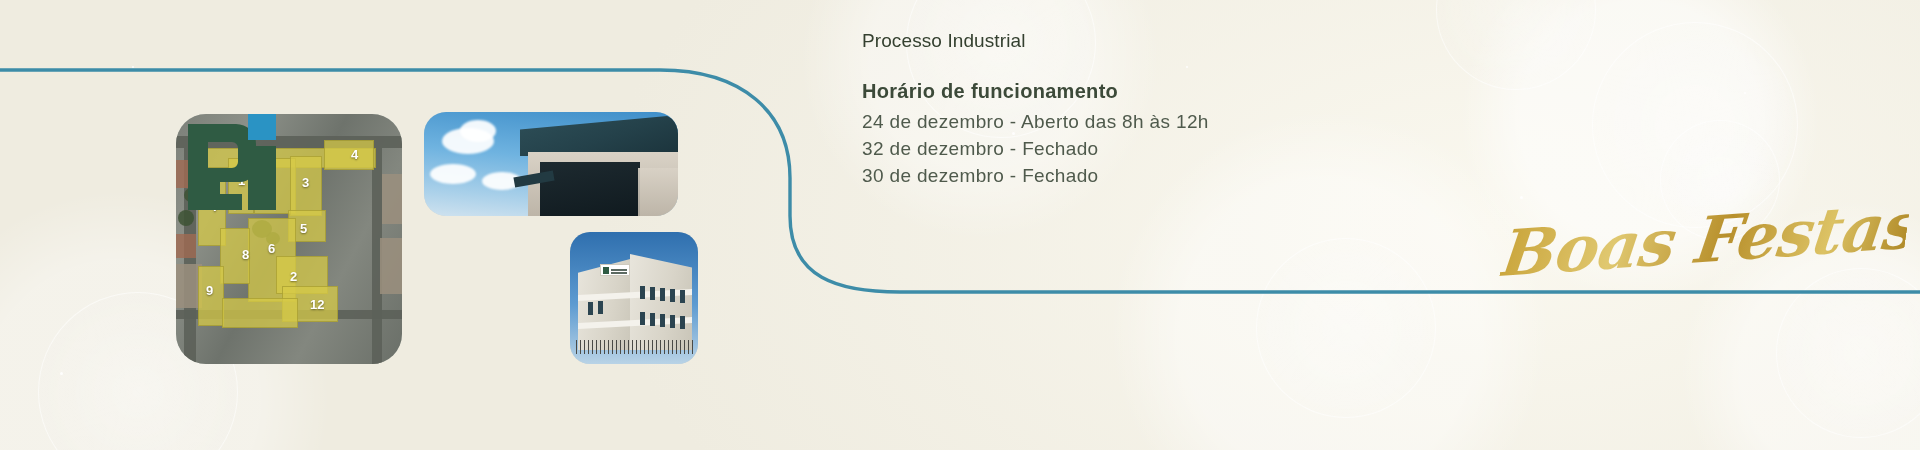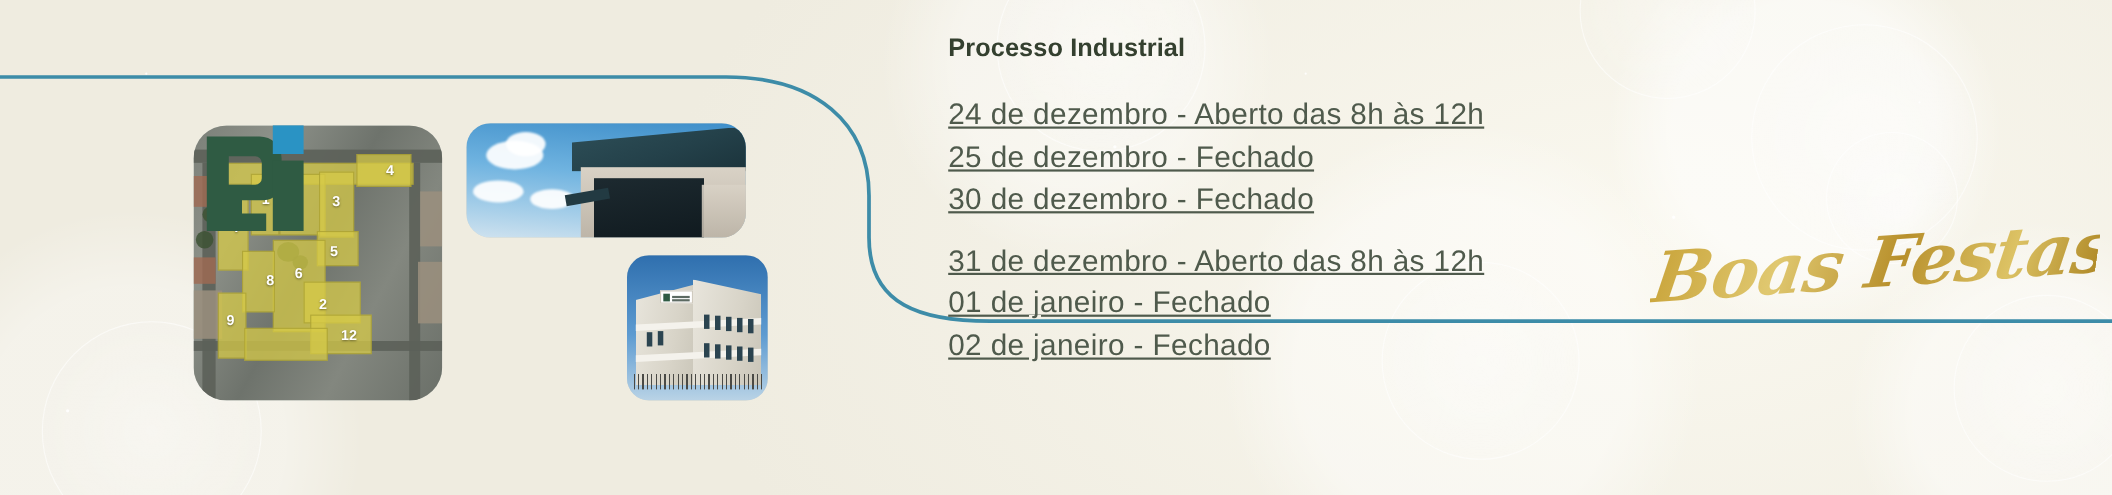--- a/index.html
+++ b/index.html
@@ -208,44 +208,43 @@
   }
 
   
   #info-panel {
     position: absolute;
     left: 862px; top: 30px;
     width: 700px;
   }
   #panel-title {
     font-family: "Liberation Sans", sans-serif;
-    font-weight: 700;
-    font-size: 23px;
+    font-weight: 400;
+    font-size: 19px;
     letter-spacing: .1px;
     color: #34402f;
     margin-bottom: 28px;
   }
   #schedule-heading {
     font-family: "Liberation Sans", sans-serif;
     font-weight: 600;
     font-size: 20px;
     color: #3c4a39;
     letter-spacing: .3px;
     margin-bottom: 5px;
   }
   .schedule-group { margin-bottom: 17px; }
   .schedule-line {
     font-family: "Liberation Sans", sans-serif;
     font-weight: 300;
-    font-size: 27px;
+    font-size: 19px;
     line-height: 1.43;
     color: #4f5a4c;
     letter-spacing: .35px;
     white-space: nowrap;
-    text-decoration: underline;
   }
 
   
   #greeting {
     position: absolute;
     left: 1498px; top: 222px;
     width: 400px; height: 96px;
   }
   #greeting-text {
     font-family: "DejaVu Serif", serif;
@@ -378,31 +377,27 @@
       <div class="hq-win" style="left:80px;top:81px;width:5px;height:13px;"></div>
       <div class="hq-win" style="left:90px;top:82px;width:5px;height:13px;"></div>
       <div class="hq-win" style="left:100px;top:83px;width:5px;height:13px;"></div>
       <div class="hq-win" style="left:110px;top:84px;width:5px;height:13px;"></div>
       <div class="hq-fence" style="left:6px;top:108px;width:118px;height:14px;"></div>
     </div>
   </div>
 
   <div id="info-panel">
     <div id="panel-title">Processo Industrial</div>
+    <div id="schedule-heading">Horário de funcionamento</div>
 
     <div class="schedule-group">
       <div class="schedule-line">24 de dezembro - Aberto das 8h às 12h</div>
-      <div class="schedule-line">25 de dezembro - Fechado</div>
+      <div class="schedule-line">32 de dezembro - Fechado</div>
       <div class="schedule-line">30 de dezembro - Fechado</div>
     </div>
 
-    <div class="schedule-group">
-      <div class="schedule-line">31 de dezembro - Aberto das 8h às 12h</div>
-      <div class="schedule-line">01 de janeiro - Fechado</div>
-      <div class="schedule-line">02 de janeiro - Fechado</div>
-    </div>
   </div>
 
   <div id="greeting">
     <div id="greeting-text">Boas Festas!</div>
   </div>
 
 </div>
 
 </body></html>

